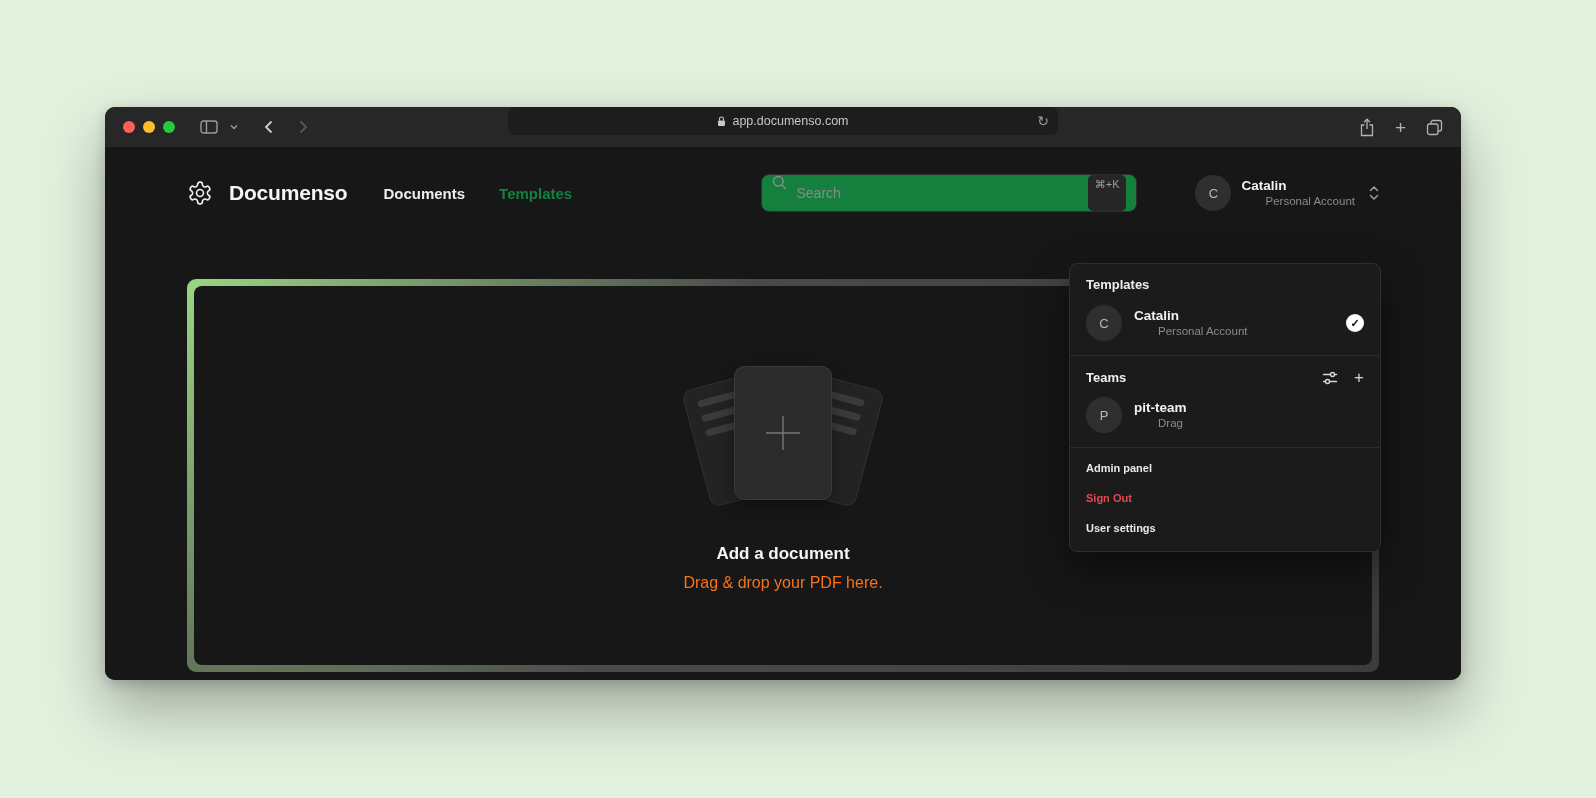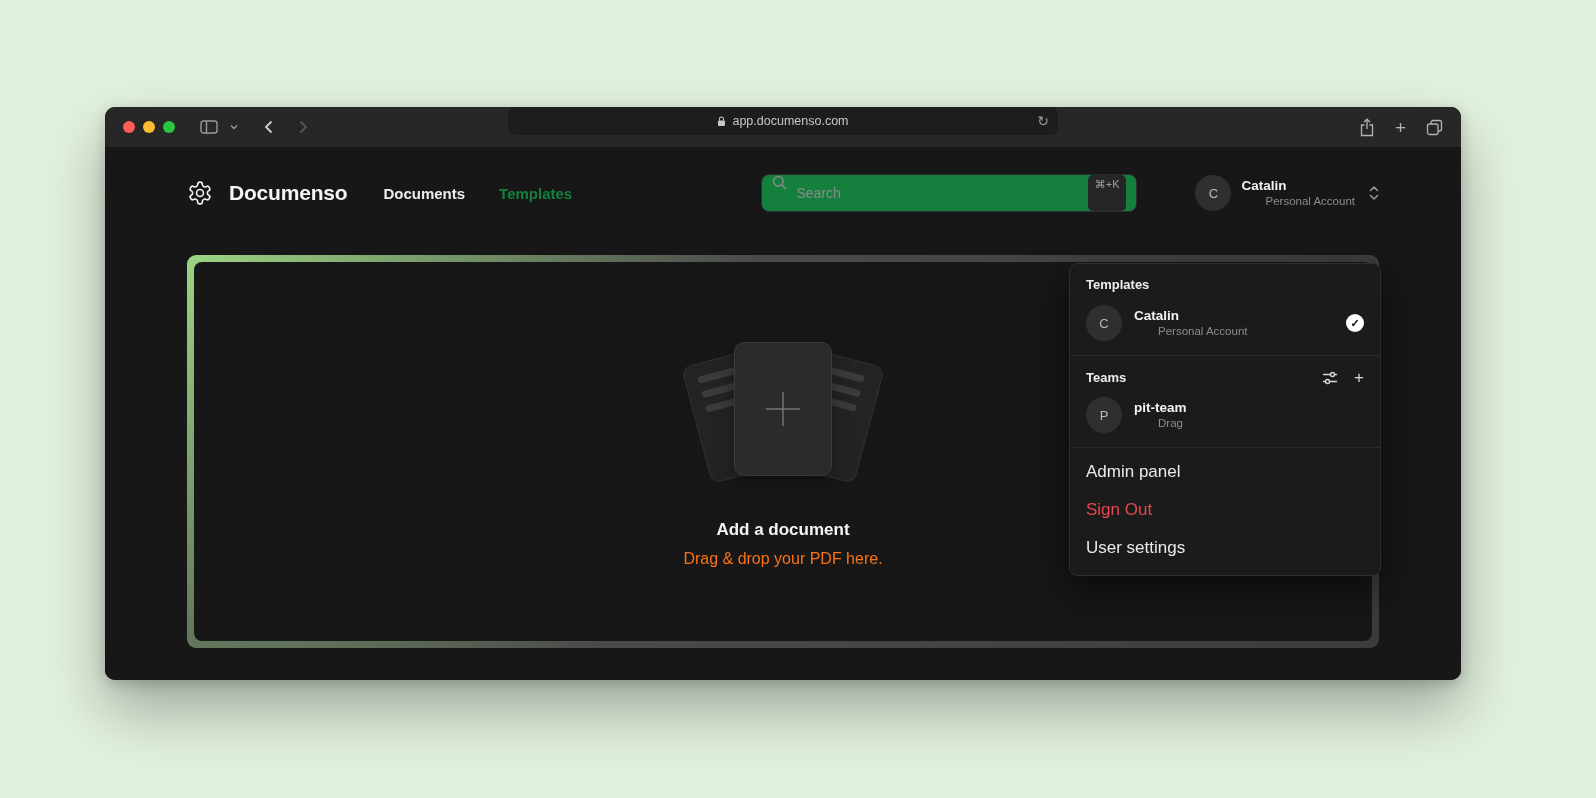--- a/index.html
+++ b/index.html
@@ -104,26 +104,26 @@
     color:#141414; font-size:11px; font-weight:700;
     display:flex; align-items:center; justify-content:center;
   }
   .menu-divider { height:1px; background:#2a2a2a; }
   .teams-header { display:flex; align-items:center; padding:13px 16px 9px; }
   .teams-header .teams-title { font-size:13px; font-weight:700; color:#ededed; flex:1; }
   .teams-icons { display:flex; align-items:center; gap:16px; color:#d6d6d6; }
   .teams-icons .glyph-plus { font-size:17px; line-height:1; cursor:pointer; }
   .menu-team { display:flex; align-items:center; padding:2px 16px 14px; cursor:pointer; }
   .menu-actions { padding:5px 0 8px; }
-  .menu-action { padding:9px 16px; font-size:17px; color:#e9e9e9; cursor:pointer; }
+  .menu-action { padding:9px 16px; font-size:11px; color:#e9e9e9; cursor:pointer;font-weight:bold; }
   .menu-action.danger { color:#e5484d; }
 
   
   .dropzone-border {
-    width:1192px; height:393px; margin:16px auto 0;
+    width:1192px; height:393px; margin:40px auto 0;
     border-radius:9px; padding:7px;
     background:radial-gradient(circle at 0% 0%, #9bd583 0%, #4a4a4a 45%, #3c3c3c 100%);
   }
   .dropzone {
     width:100%; height:100%; border-radius:8px; background:#171717;
     display:flex; flex-direction:column; align-items:center; justify-content:center;
     cursor:pointer;
   }
   .cards { position:relative; width:220px; height:152px; }
   .card {

